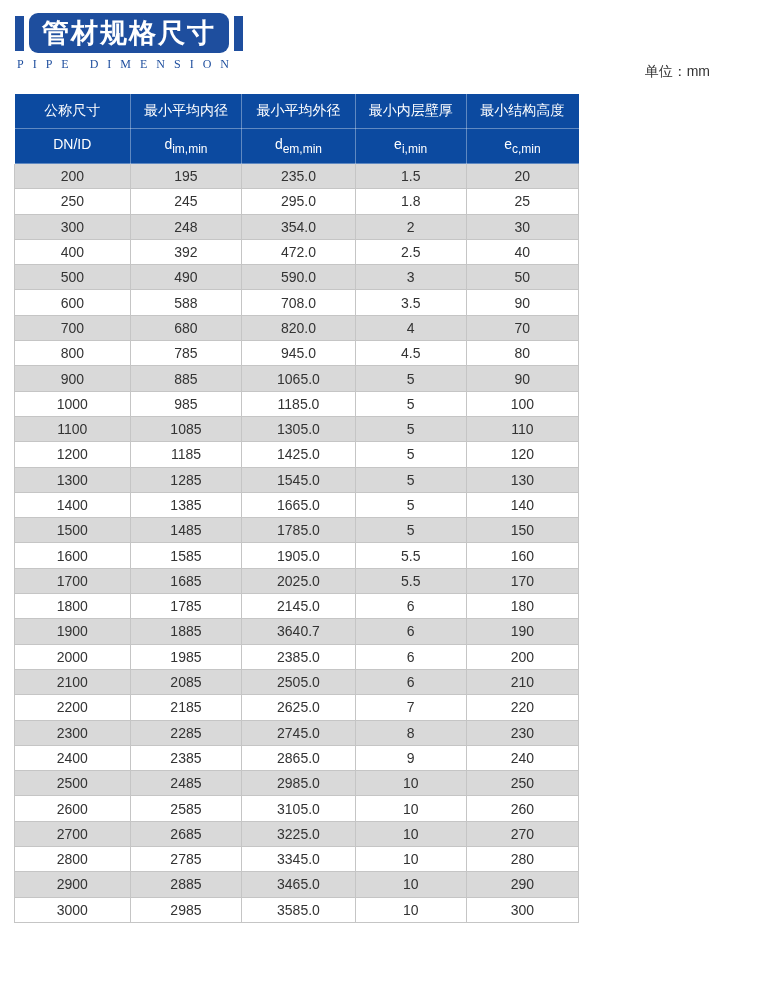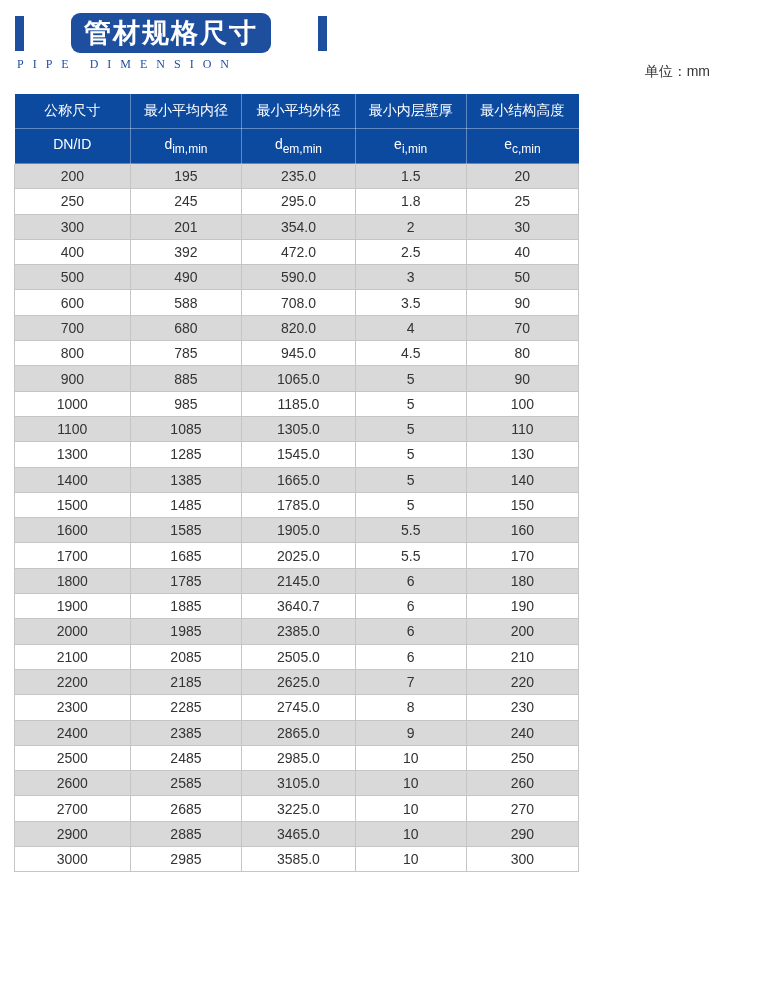--- a/index.html
+++ b/index.html
@@ -15,21 +15,21 @@
   .page {
     position: relative;
     width: 780px;
     height: 986px;
     background: #ffffff;
     font-family: "Liberation Sans", sans-serif;
     overflow: hidden;
   }
   
   .title-block { position: absolute; left: 15px; top: 13px; }
-  .title-row { display: flex; align-items: stretch; gap: 42px; }
+  .title-row { display: flex; align-items: stretch; }
   .bar {
     width: 9px;
     background: var(--title-blue);
     margin-top: 3px;
     margin-bottom: 2px;
   }
   .bar.left  { margin-right: 5px; }
   .bar.right { margin-left: 5px; }
   .title-box {
     display: inline-block;
@@ -146,21 +146,21 @@
     </tr>
         <tr>
       <td>250</td>
       <td>245</td>
       <td>295.0</td>
       <td>1.8</td>
       <td>25</td>
     </tr>
         <tr>
       <td>300</td>
-      <td>201</td>
+      <td>248</td>
       <td>354.0</td>
       <td>2</td>
       <td>30</td>
     </tr>
         <tr>
       <td>400</td>
       <td>392</td>
       <td>472.0</td>
       <td>2.5</td>
       <td>40</td>
@@ -208,20 +208,27 @@
       <td>100</td>
     </tr>
         <tr>
       <td>1100</td>
       <td>1085</td>
       <td>1305.0</td>
       <td>5</td>
       <td>110</td>
     </tr>
         <tr>
+      <td>1200</td>
+      <td>1185</td>
+      <td>1425.0</td>
+      <td>5</td>
+      <td>120</td>
+    </tr>
+        <tr>
       <td>1300</td>
       <td>1285</td>
       <td>1545.0</td>
       <td>5</td>
       <td>130</td>
     </tr>
         <tr>
       <td>1400</td>
       <td>1385</td>
       <td>1665.0</td>
@@ -313,20 +320,27 @@
       <td>260</td>
     </tr>
         <tr>
       <td>2700</td>
       <td>2685</td>
       <td>3225.0</td>
       <td>10</td>
       <td>270</td>
     </tr>
         <tr>
+      <td>2800</td>
+      <td>2785</td>
+      <td>3345.0</td>
+      <td>10</td>
+      <td>280</td>
+    </tr>
+        <tr>
       <td>2900</td>
       <td>2885</td>
       <td>3465.0</td>
       <td>10</td>
       <td>290</td>
     </tr>
         <tr>
       <td>3000</td>
       <td>2985</td>
       <td>3585.0</td>

